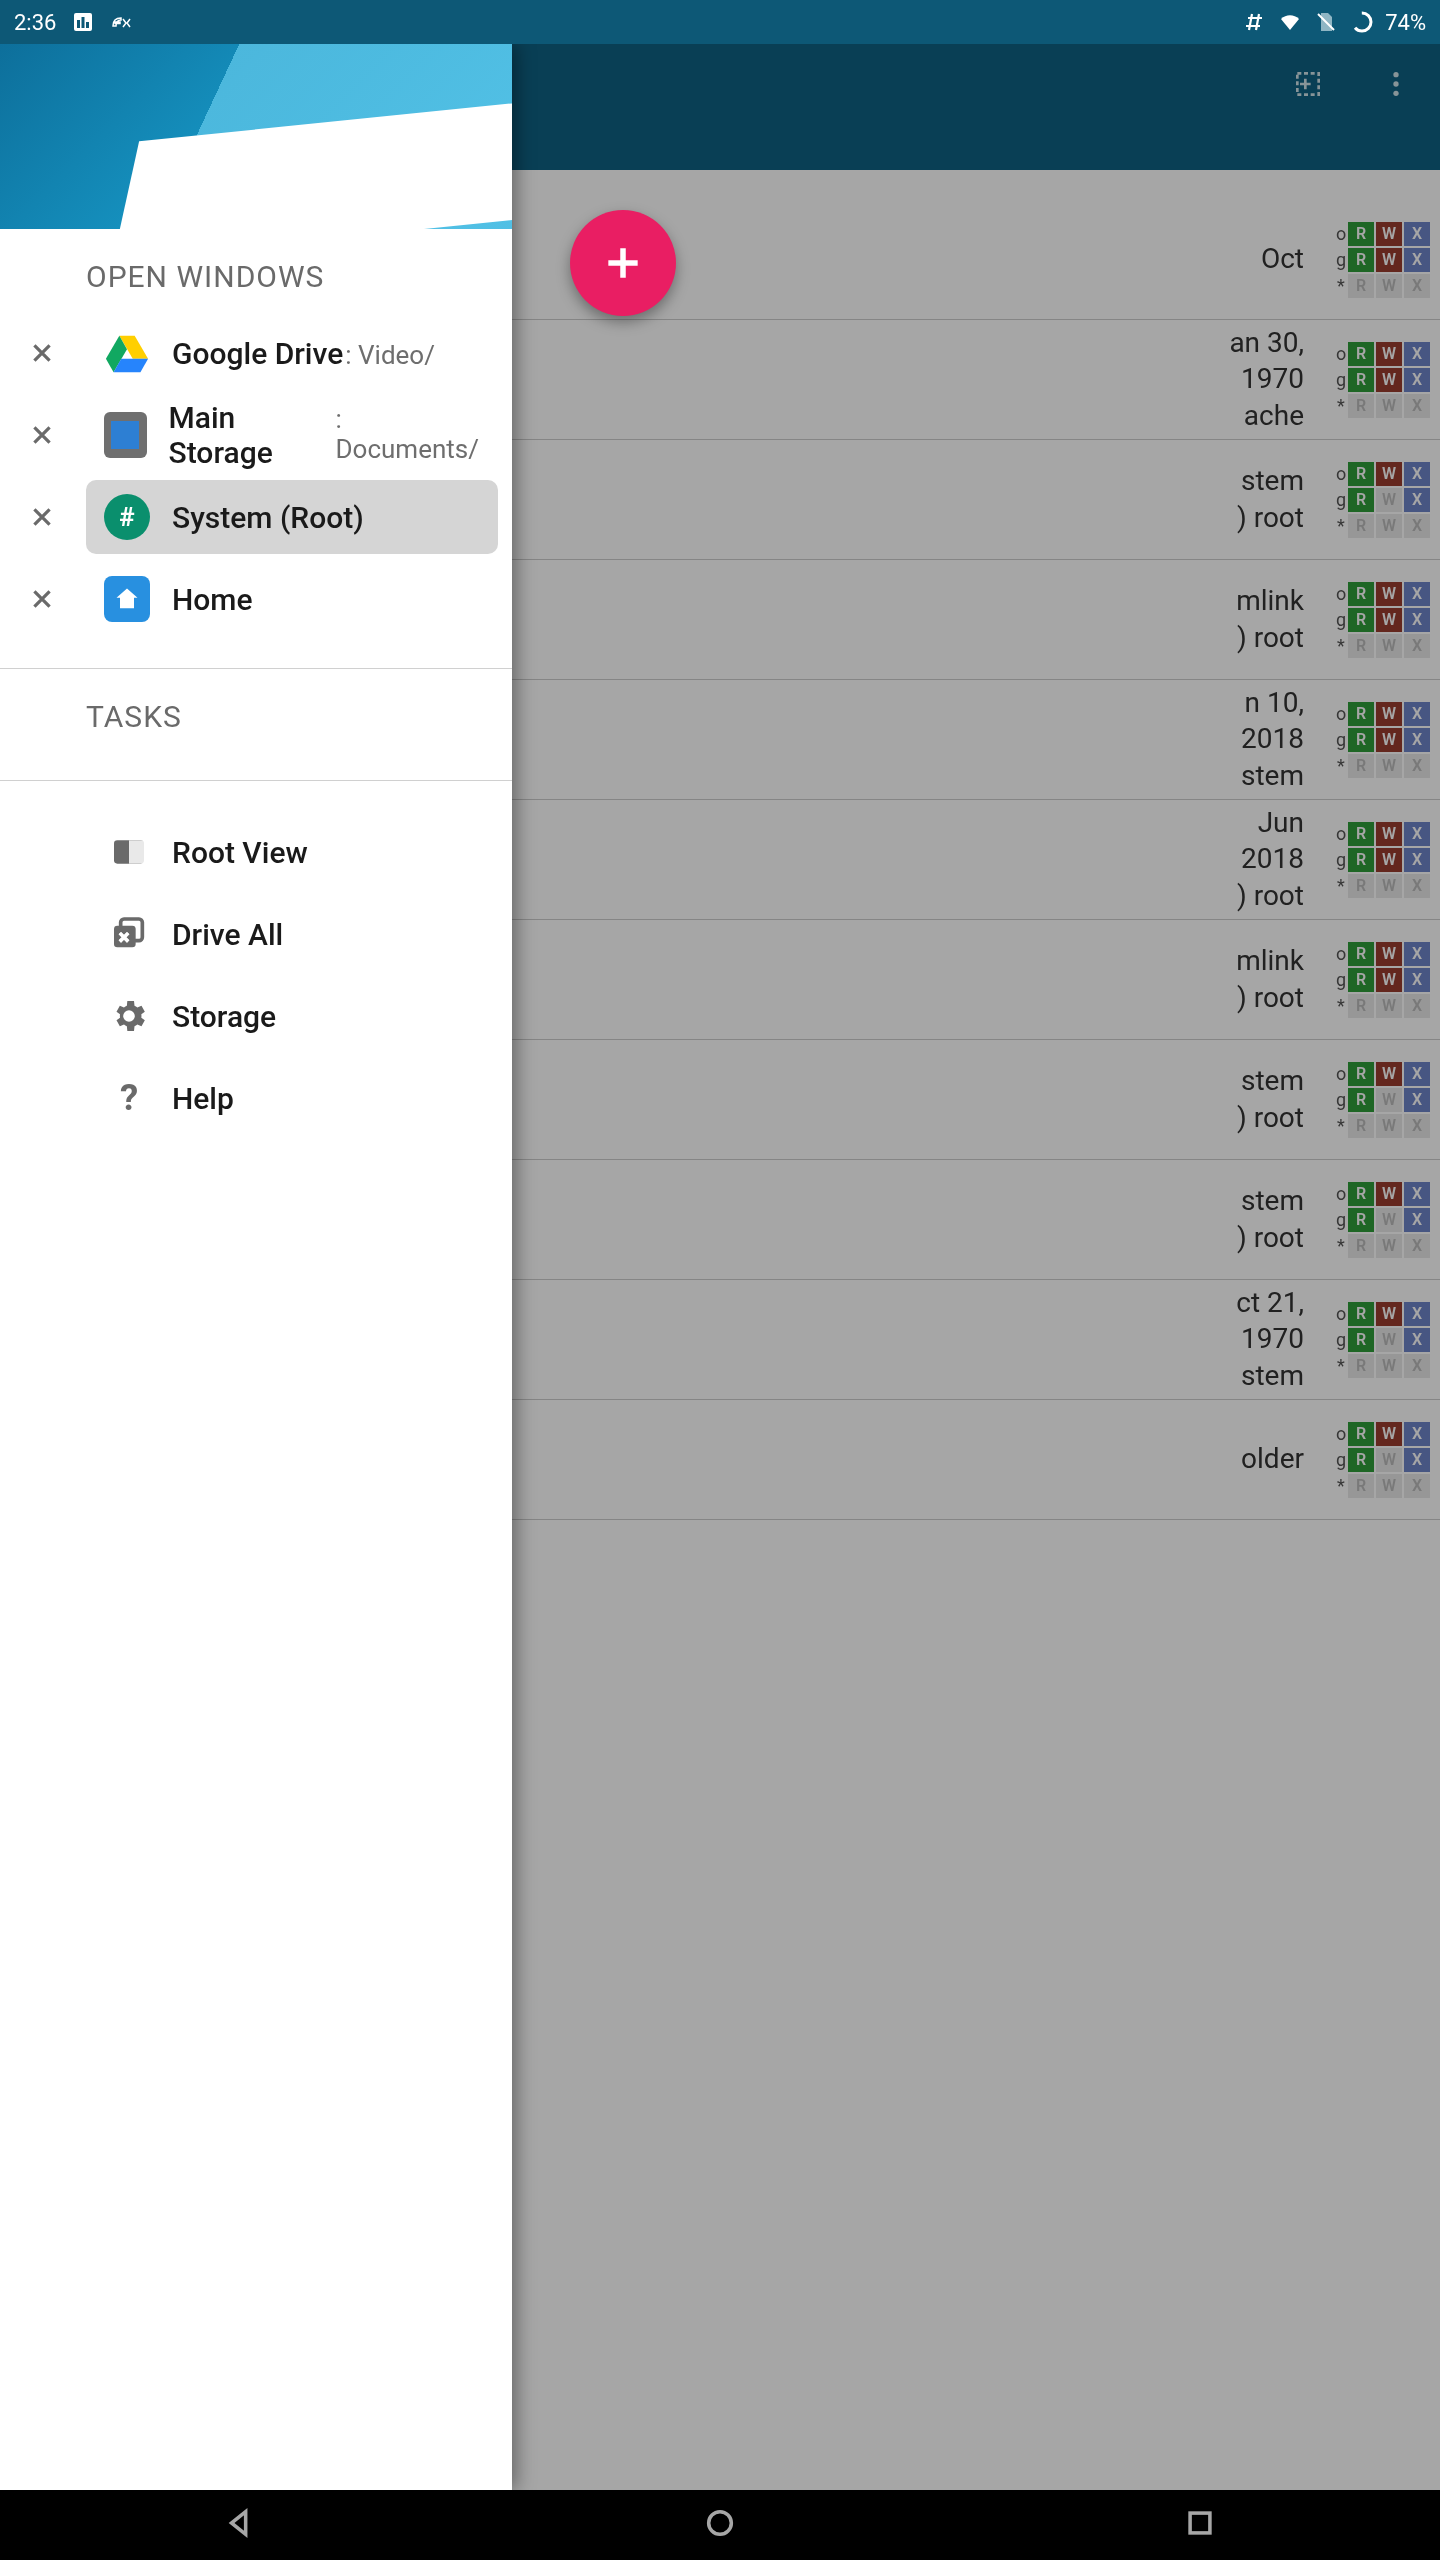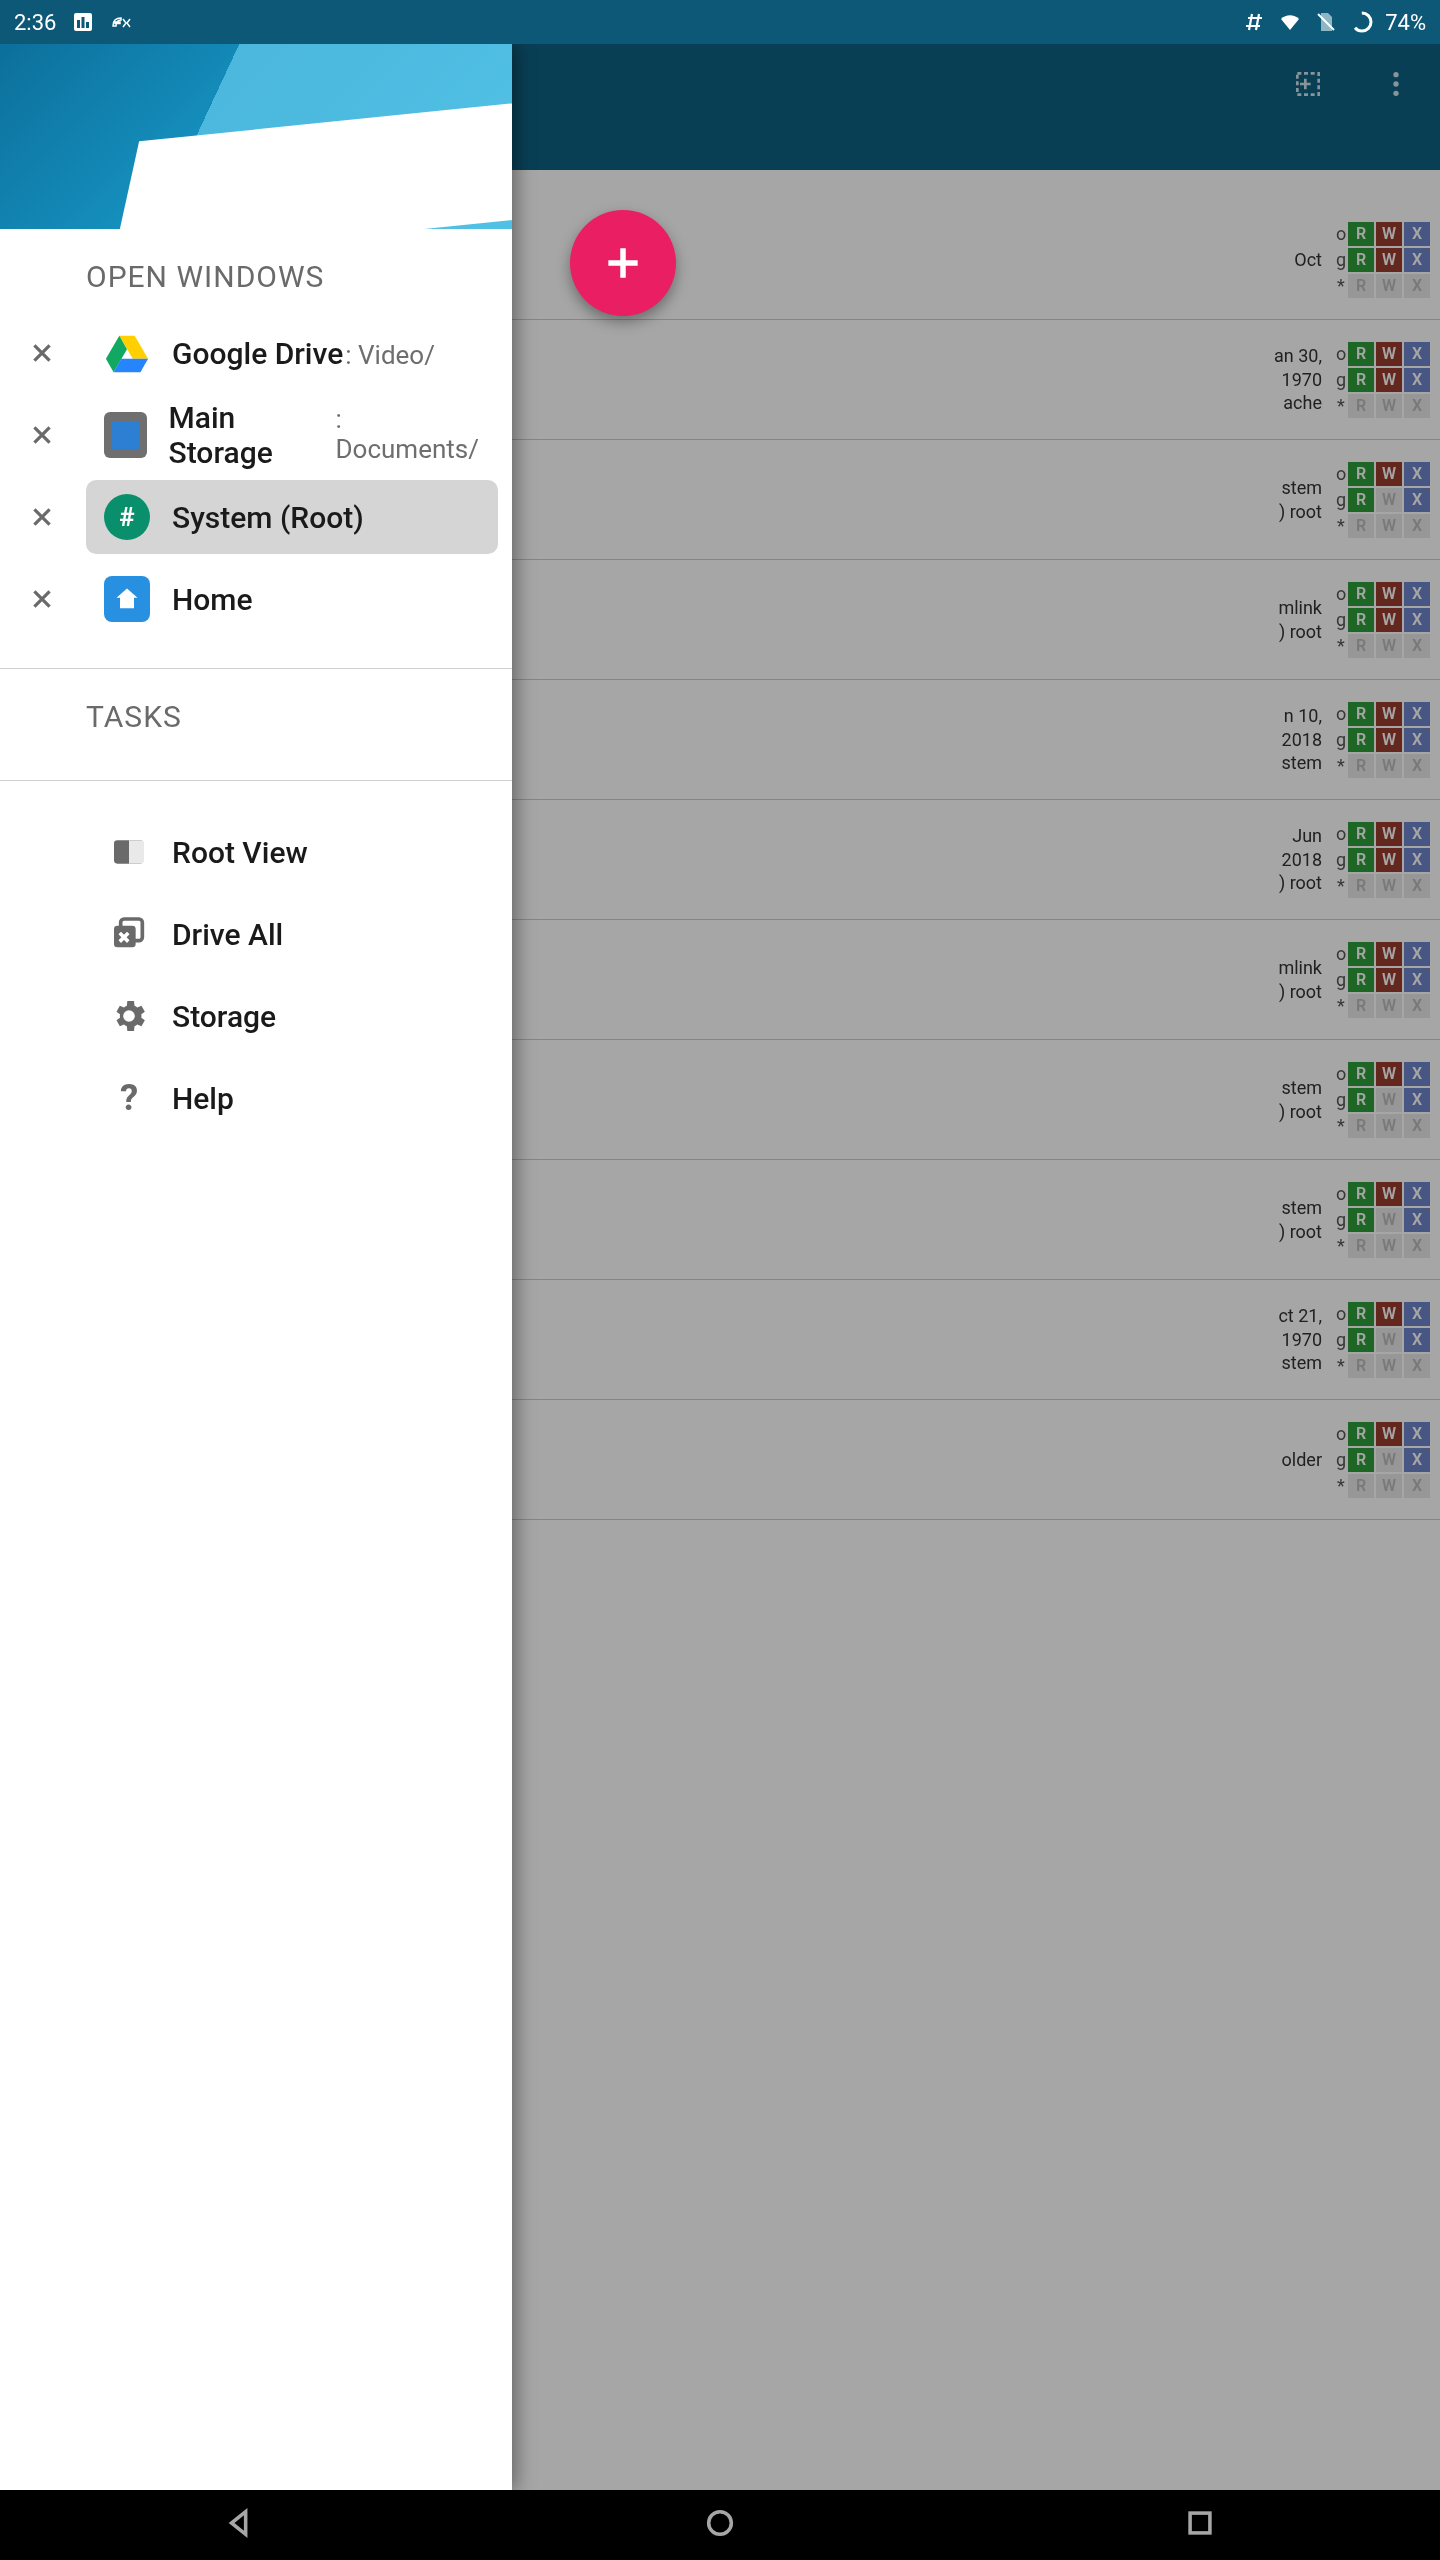--- a/index.html
+++ b/index.html
@@ -15,21 +15,21 @@
   }
   .app-header {
     height: 170px; background: #0f6283;
     display: flex; align-items: flex-start; justify-content: flex-end;
     padding: 60px 20px 0 20px; gap: 40px;
   }
   .app-header .hdr-btn { width: 48px; height: 48px; display:flex; align-items:center; justify-content:center; }
   .app-header svg { width: 32px; height: 32px; fill: #cfe3ea; }
   .bg-rows { position:absolute; top:200px; left:0; right:0; bottom:70px; overflow:hidden; }
   .bg-row { height: 120px; border-bottom:1px solid #ccc; display:flex; align-items:center; justify-content:flex-end; padding-right:10px; gap:8px; }
-  .bg-row .meta { font-size:18px; color:#333; text-align:right; line-height:1.3; margin-right:6px; }
+  .bg-row .meta { font-size:28px; color:#333; text-align:right; line-height:1.3; margin-right:24px; }
   .perm-col { display:flex; flex-direction:column; gap:2px; }
   .perm-line { display:flex; gap:2px; align-items:center; }
   .perm-tag { width:10px; font-size:18px; color:#555; text-align:center; }
   .perm-cell { width:26px; height:24px; font-size:16px; font-weight:600; color:#fff; display:flex; align-items:center; justify-content:center; }
   .perm-off { background:#e9e9e9; color:#bbb; }
   .perm-on-r { background:#2e9d3a; } .perm-on-w { background:#a03a2e; } .perm-on-x { background:#6a82c9; }
 
   
   .statusbar {
     position:absolute; top:0; left:0; right:0; height:44px;

